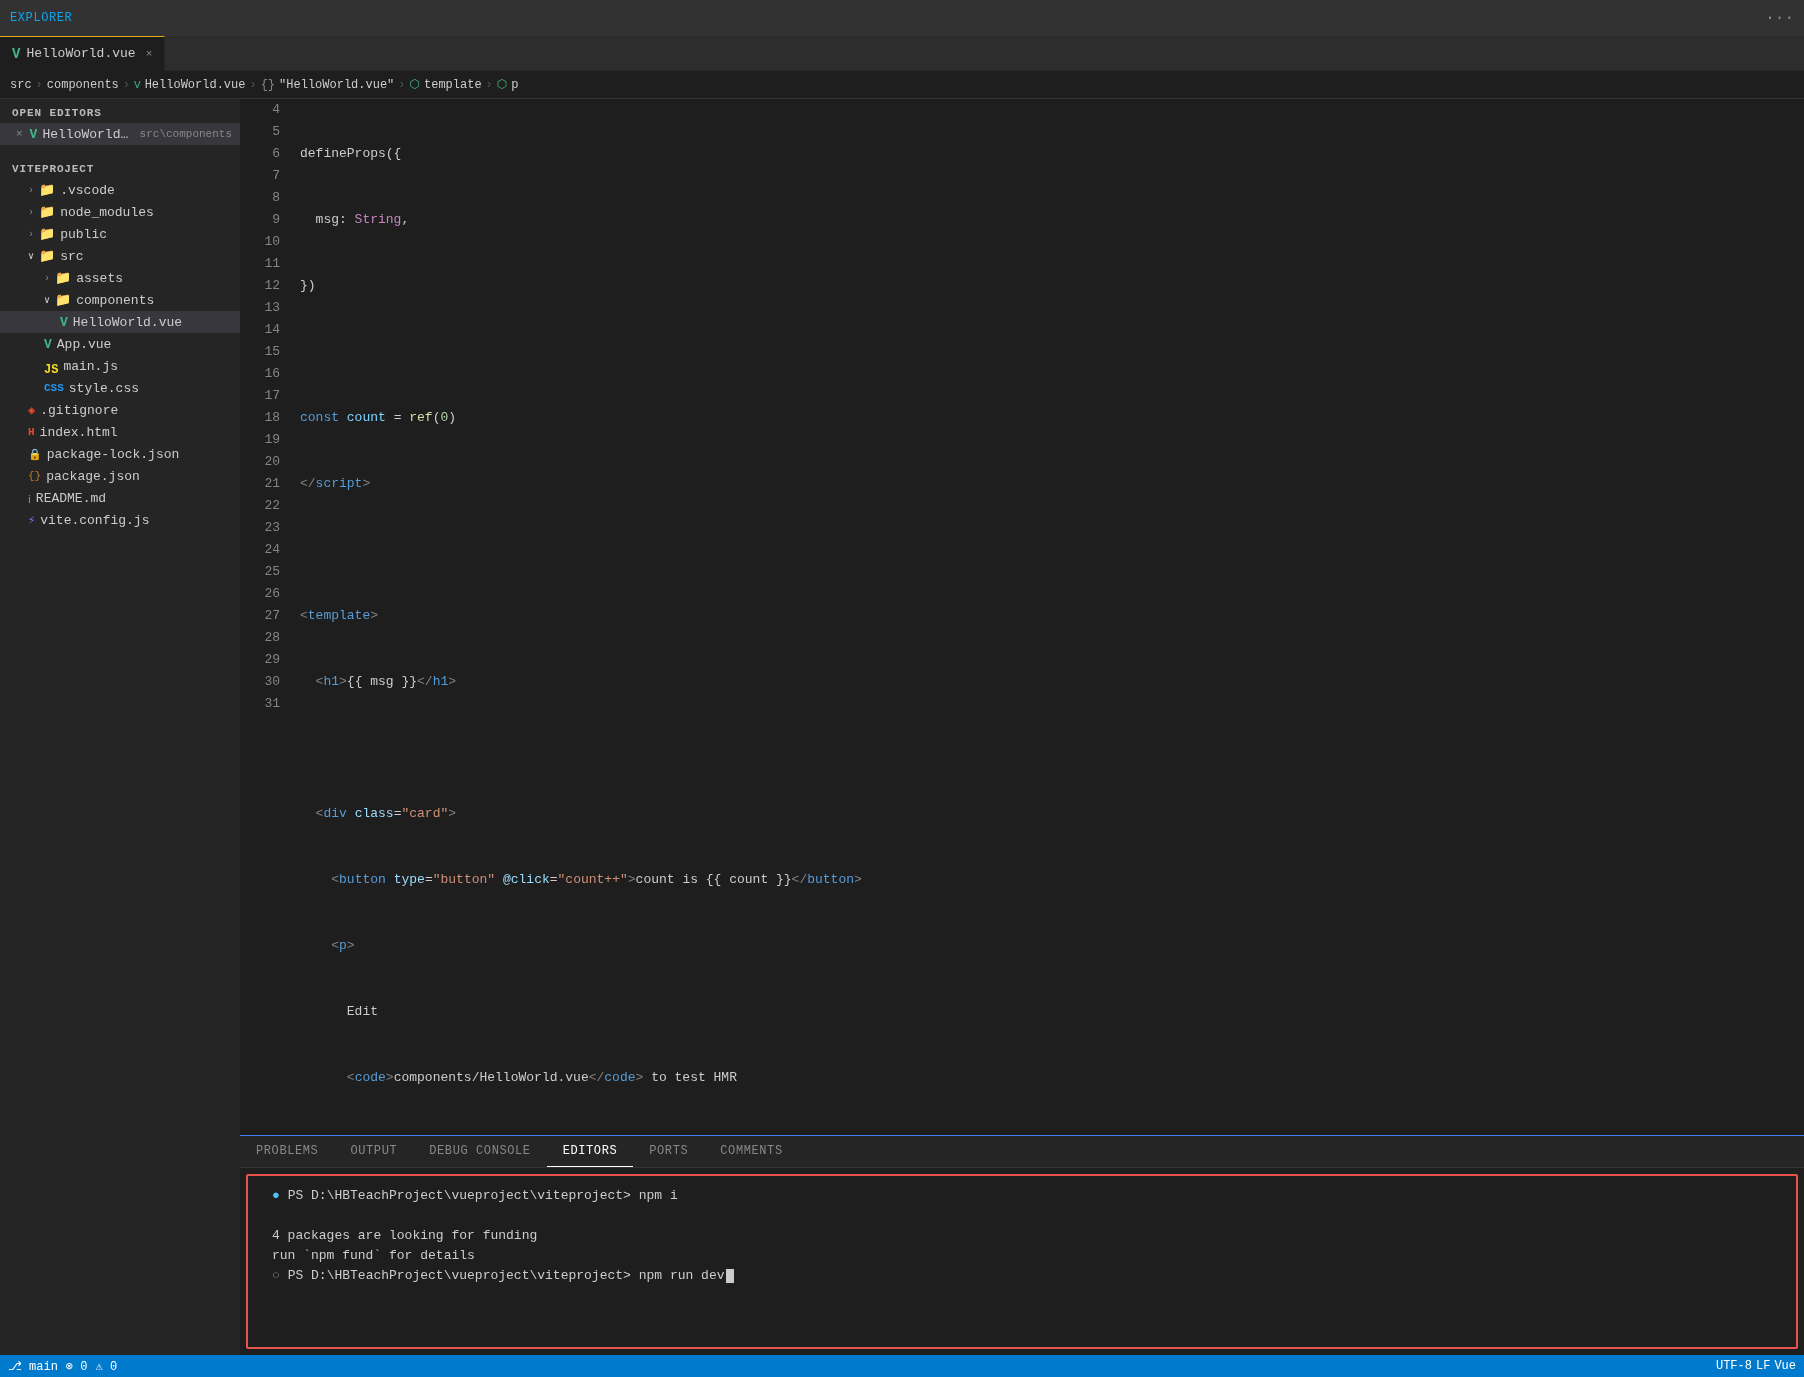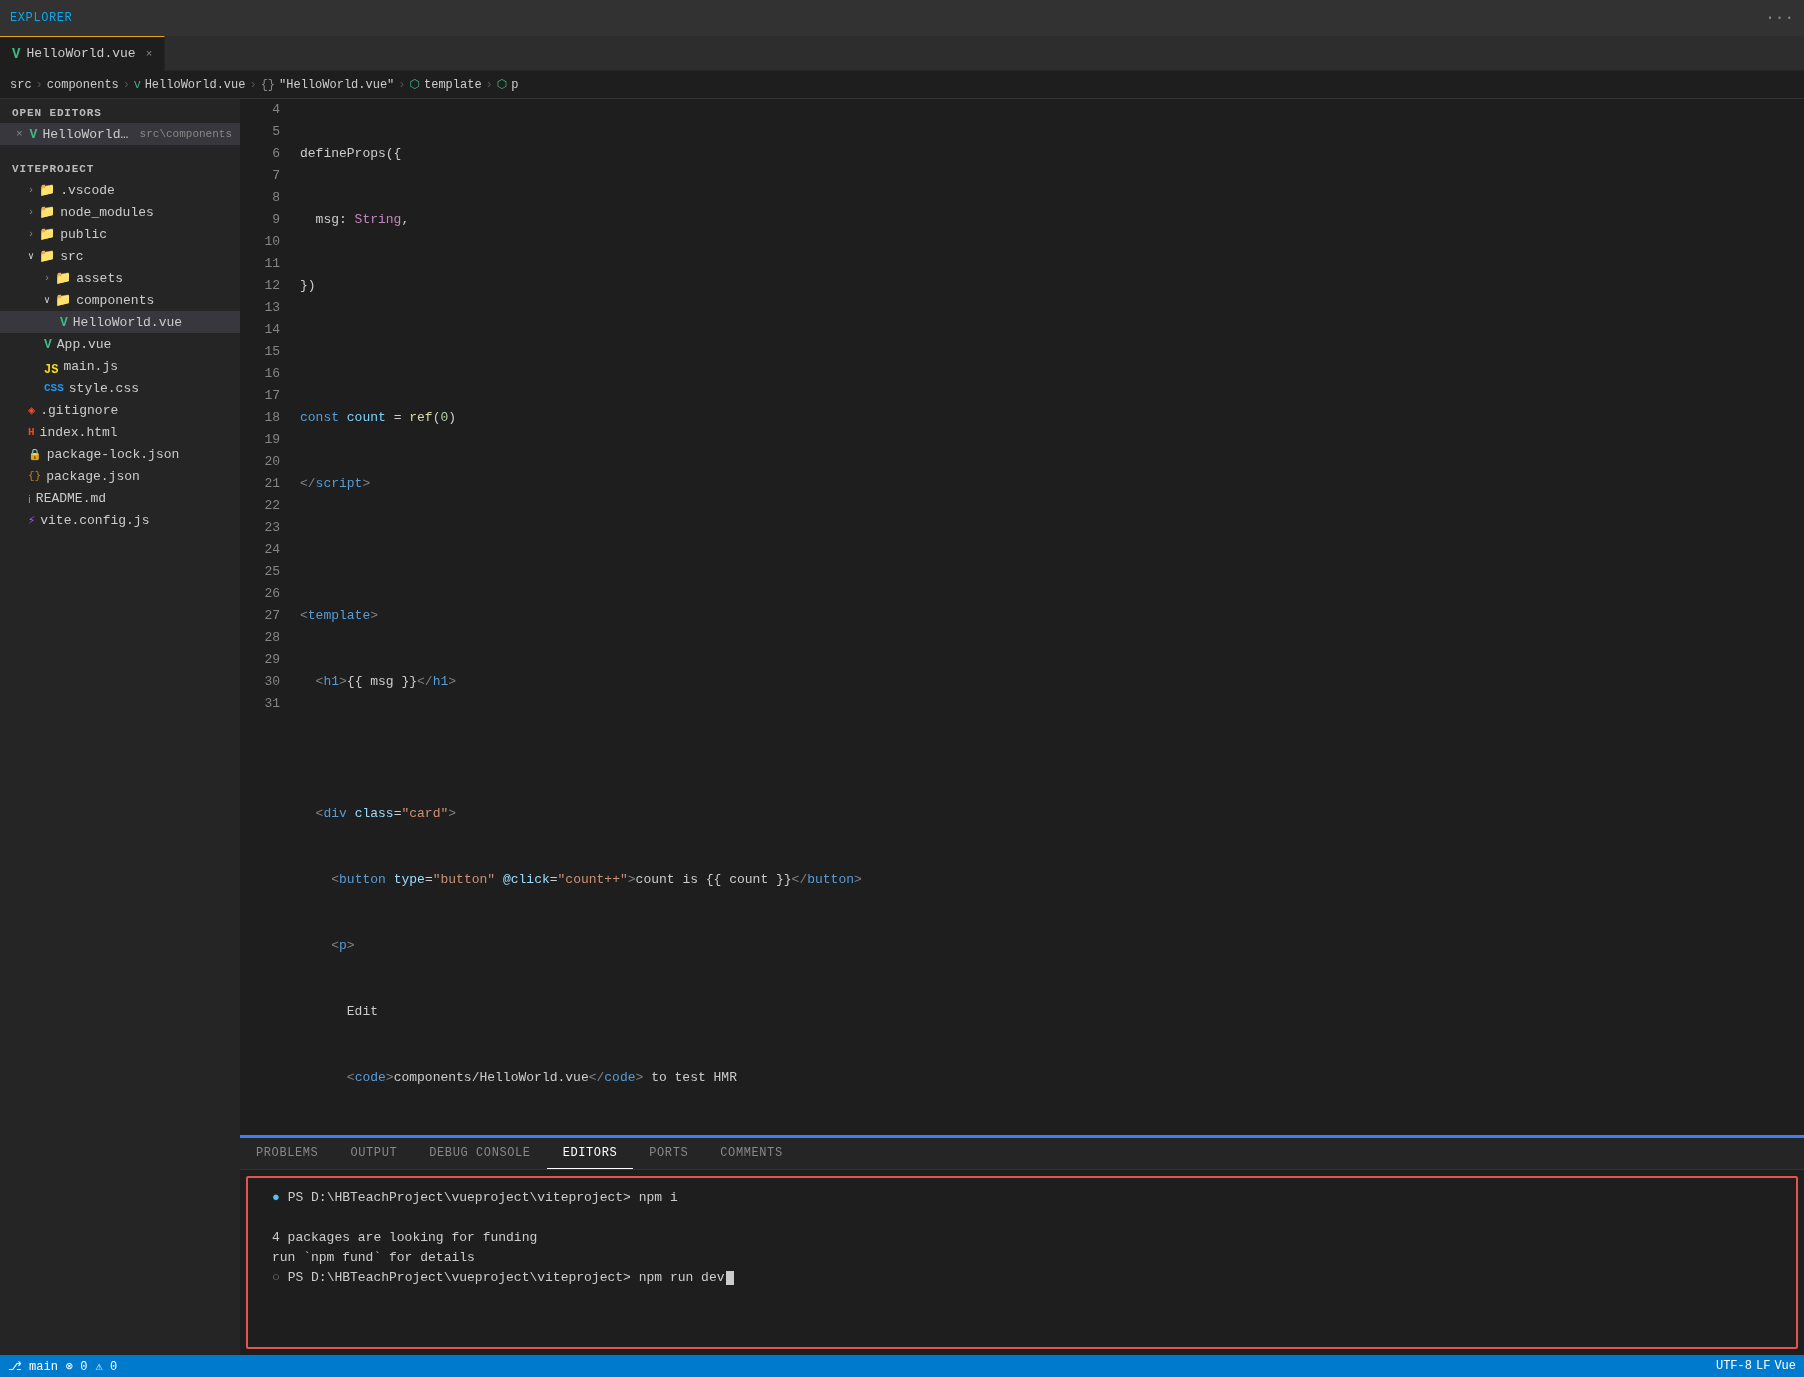--- a/index.html
+++ b/index.html
@@ -181,21 +181,21 @@
     .var-name { color: #7dd3fc; }
     .string { color: #ce9178; }
     .number { color: #b5cea8; }
     .js-keyword { color: #569cd6; }
     .plain { color: #cccccc; }
 
     
     .bottom-panel {
       background: #1e1e1e;
       flex-shrink: 0;
-      border-top: 3px solid #3b82f6;
+      border-top: 1px solid #3b82f6;
       display: flex;
       flex-direction: column;
     }
     .panel-tabs {
       display: flex;
       background: #252526;
       height: 32px;
       align-items: flex-end;
       border-bottom: 1px solid #333;
     }

